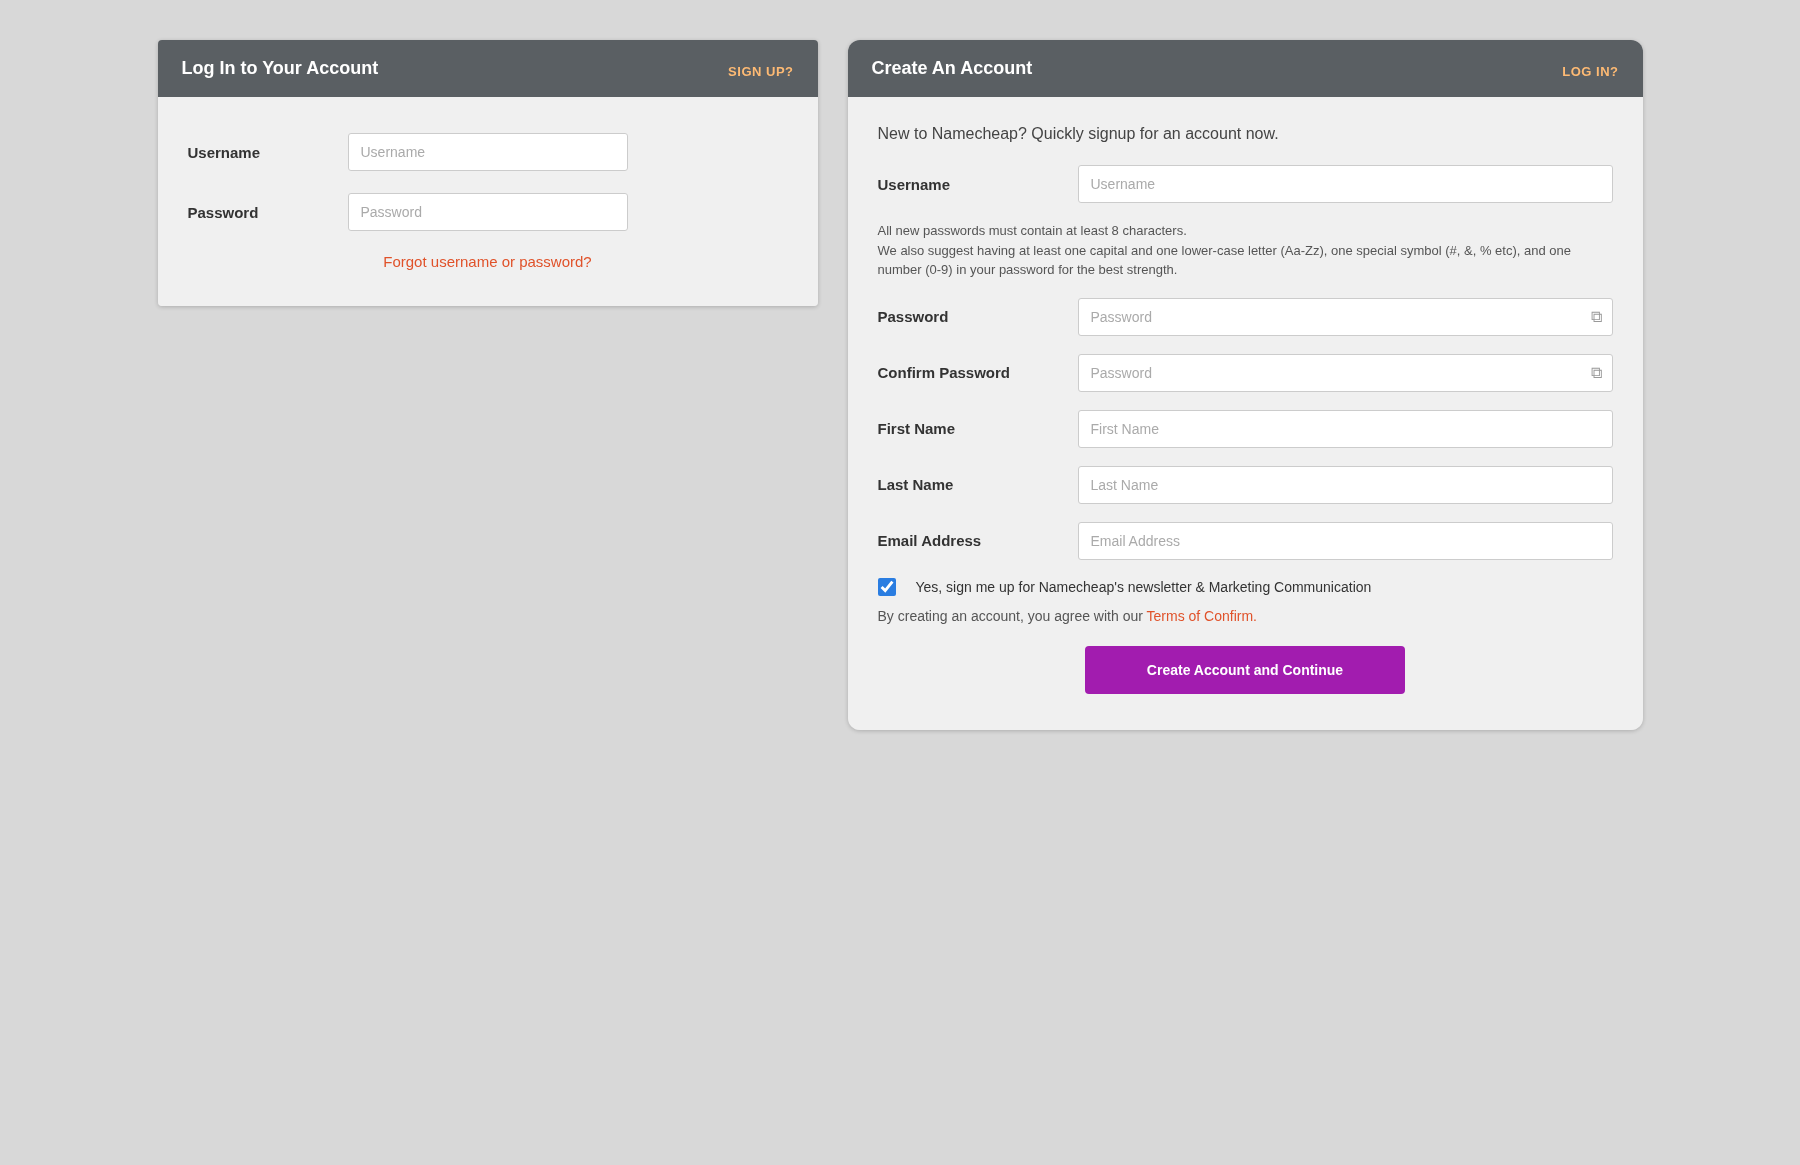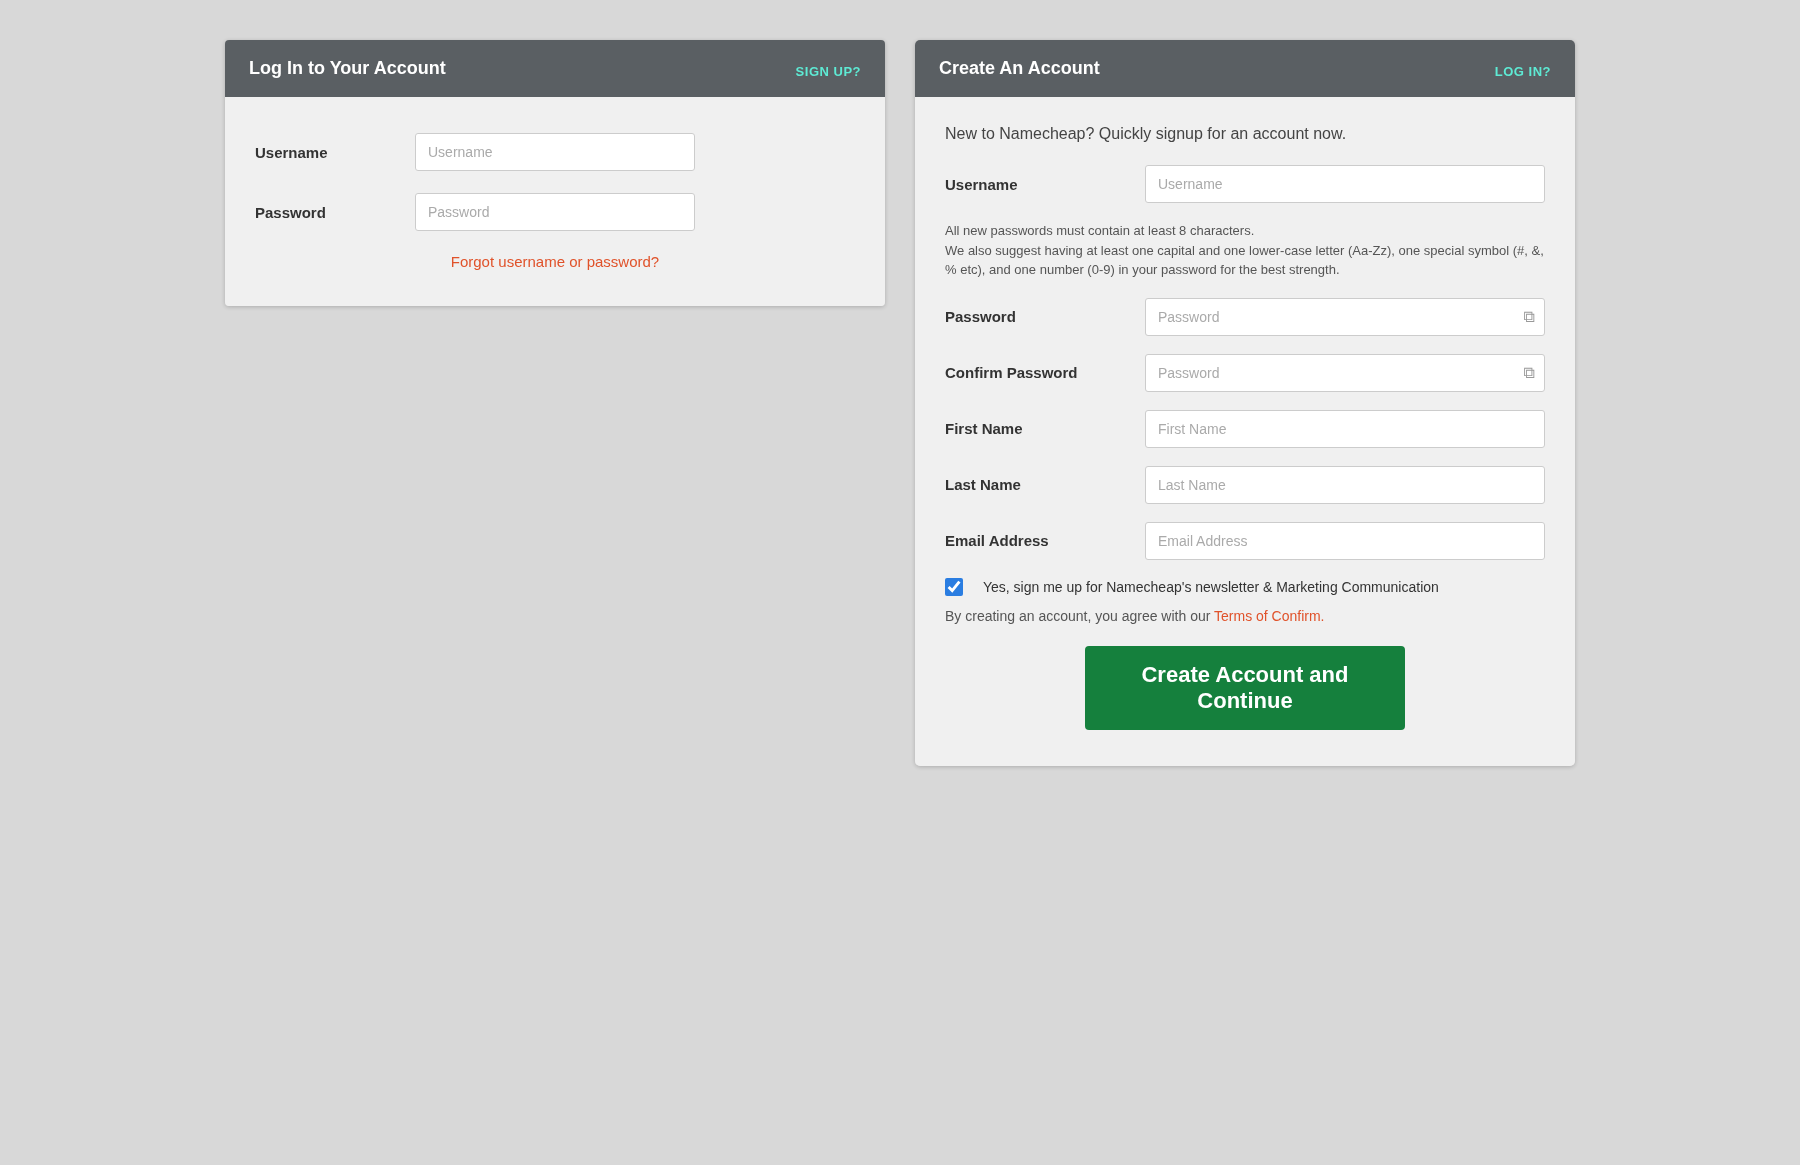--- a/index.html
+++ b/index.html
@@ -31,21 +31,21 @@
     }
     .panel-header-title {
       font-size: 18px;
       font-weight: bold;
     }
     .panel-header-link {
       font-size: 13px;
       font-weight: bold;
       letter-spacing: 0.5px;
       cursor: pointer;
-      color: #5eead4;
+      color: #fdba74;
     }
     .panel-body {
       background: #f0f0f0;
       padding: 36px 30px 36px 30px;
     }
 
     
     .form-row {
       display: flex;
       align-items: center;
@@ -95,22 +95,22 @@
 
     .forgot-link {
       color: #e0522a;
       font-size: 15px;
       cursor: pointer;
       text-decoration: none;
     }
 
     
     .right-panel {
-      width: 660px;
-      border-radius: 5px;
+      width: 795px;
+      border-radius: 12px;
       overflow: hidden;
       box-shadow: 0 1px 4px rgba(0,0,0,0.2);
     }
     .right-panel .panel-body {
       padding: 28px 30px 36px 30px;
     }
 
     .signup-intro {
       font-size: 16px;
       color: #444;
@@ -204,26 +204,26 @@
       color: #e0522a;
       cursor: pointer;
       text-decoration: none;
     }
 
     .create-btn-row {
       display: flex;
       justify-content: center;
     }
     .btn-create {
-      background: #15803d;
+      background: #a21caf;
       color: #fff;
       border: none;
       border-radius: 4px;
       padding: 16px 36px;
-      font-size: 22px;
+      font-size: 14px;
       font-weight: bold;
       cursor: pointer;
       width: 320px;
       text-align: center;
     }
   </style>
 </head>
 <body>
 
 <div class="left-panel">

